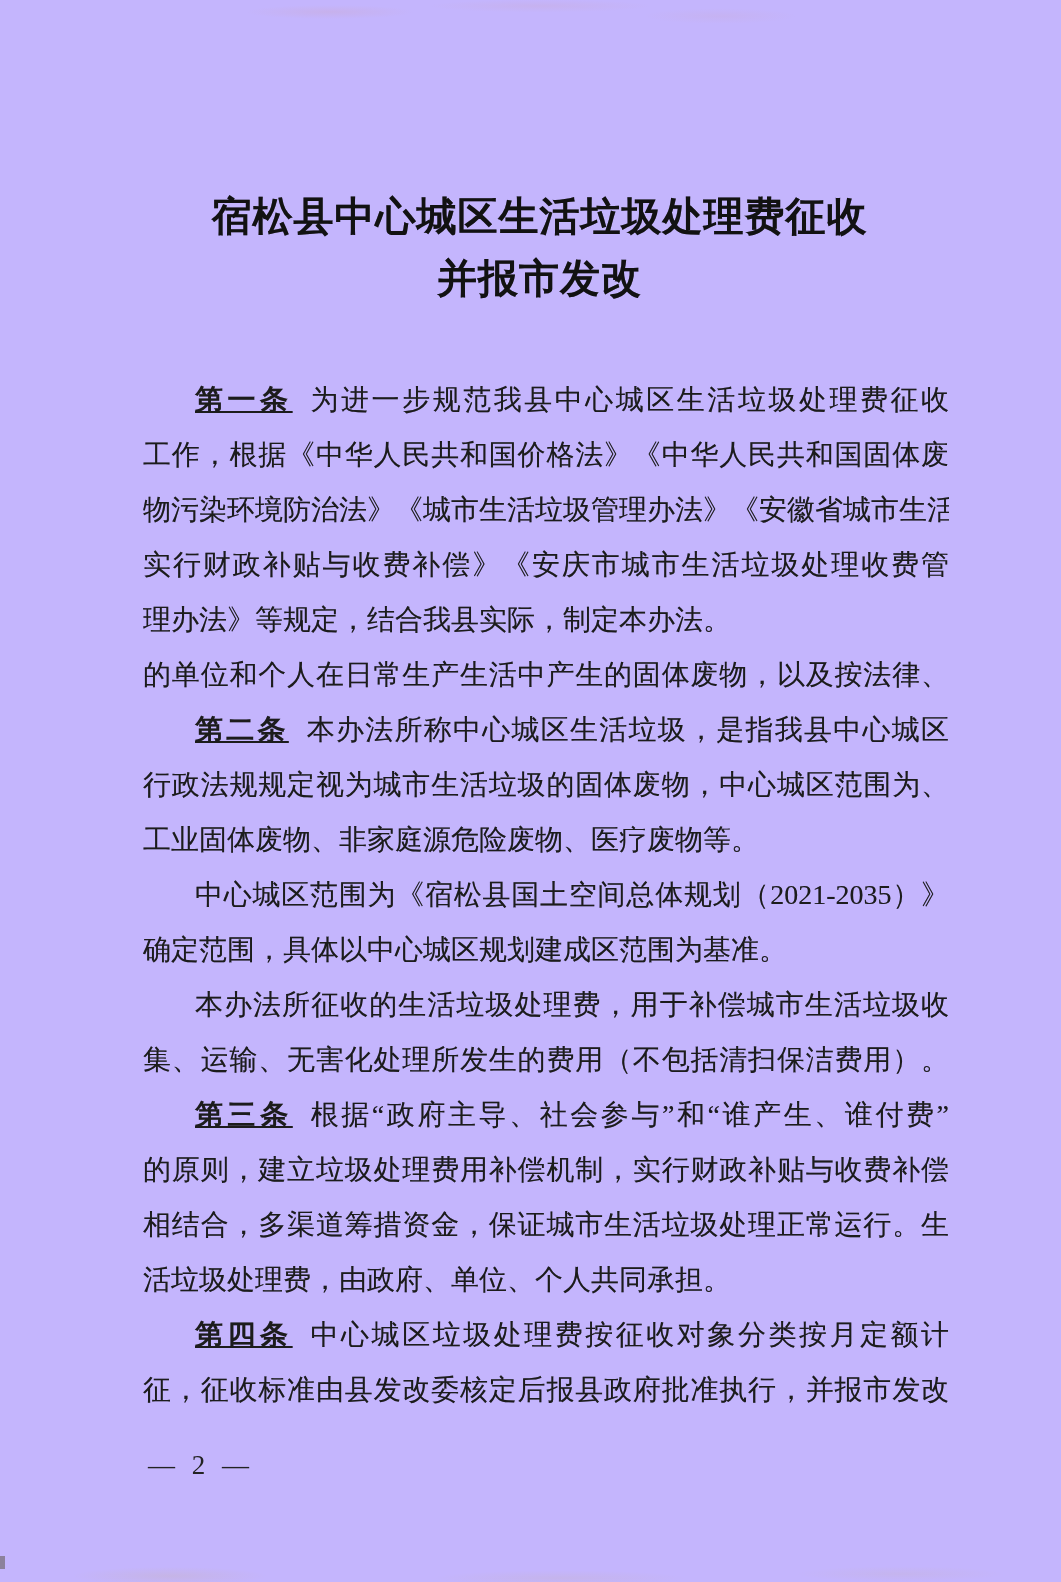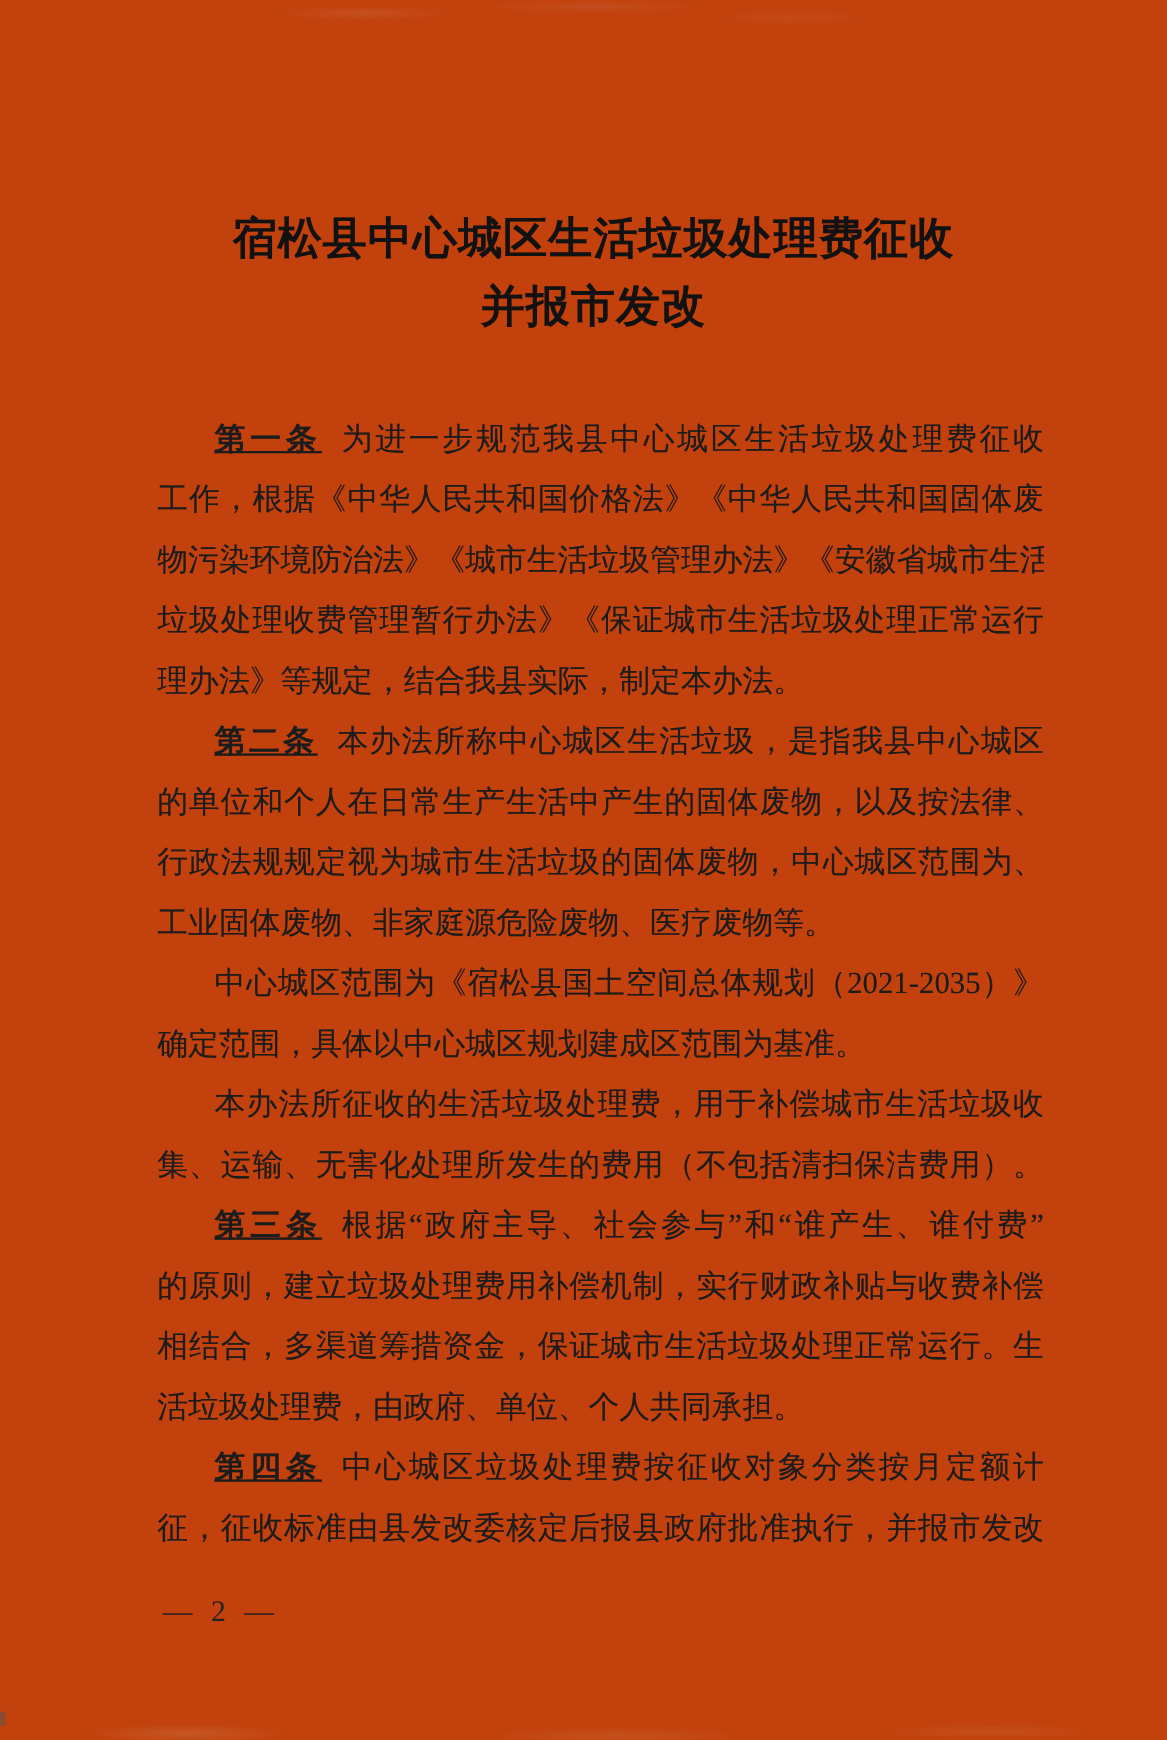--- a/index.html
+++ b/index.html
@@ -4,21 +4,21 @@
 <style>
   html, body { margin: 0; padding: 0; }
   body {
     width: 1061px; height: 1582px;
     background: #ffffff;
     font-family: "Liberation Serif", serif;
   }
   .page {
     position: relative;
     width: 1061px; height: 1582px;
-    background: #c2410c;
+    background: #c4b5fd;
     overflow: hidden;
     color: #1d1d1d;
   }
   
   .artifact { position: absolute; left: 0; right: 0; pointer-events: none; }
   .artifact.top {
     top: 0; height: 48px;
     background:
       radial-gradient(120px 10px at 330px 12px, rgba(214,156,146,0.16), transparent 70%),
       radial-gradient(160px 9px  at 540px 6px,  rgba(214,156,146,0.13), transparent 70%),
@@ -84,25 +84,25 @@
 
   <h1 class="title">
     <span class="t-line">宿松县中心城区生活垃圾处理费征收</span>
     <span class="t-line">并报市发改</span>
   </h1>
 
   <div class="doc-body">
     <div class="line indent fill"><span class="lbl">第一条</span><span>为进一步规范我县中心城区生活垃圾处理费征收</span></div>
     <div class="line fill"><span>工作，根据《中华人民共和国价格法》《中华人民共和国固体废</span></div>
     <div class="line fill"><span>物污染环境防治法》《城市生活垃圾管理办法》《安徽省城市生活</span></div>
-    <div class="line fill"><span>垃圾处理收费管理暂行办法》《保证城市生活垃圾处理正常运行</span></div>
+    <div class="line fill"><span>实行财政补贴与收费补偿》《安庆市城市生活垃圾处理收费管</span></div>
     <div class="line end"><span>理办法》等规定，结合我县实际，制定本办法。</span></div>
 
+    <div class="line fill"><span>的单位和个人在日常生产生活中产生的固体废物，以及按法律、</span></div>
     <div class="line indent fill"><span class="lbl">第二条</span><span>本办法所称中心城区生活垃圾，是指我县中心城区</span></div>
-    <div class="line fill"><span>的单位和个人在日常生产生活中产生的固体废物，以及按法律、</span></div>
     <div class="line fill"><span>行政法规规定视为城市生活垃圾的固体废物，中心城区范围为、</span></div>
     <div class="line end"><span>工业固体废物、非家庭源危险废物、医疗废物等。</span></div>
 
     <div class="line indent fill"><span>中心城区范围为《宿松县国土空间总体规划（2021-2035）》</span></div>
     <div class="line end"><span>确定范围，具体以中心城区规划建成区范围为基准。</span></div>
 
     <div class="line indent fill"><span>本办法所征收的生活垃圾处理费，用于补偿城市生活垃圾收</span></div>
     <div class="line fill"><span>集、运输、无害化处理所发生的费用（不包括清扫保洁费用）。</span></div>
 
     <div class="line indent fill"><span class="lbl">第三条</span><span>根据“政府主导、社会参与”和“谁产生、谁付费”</span></div>

